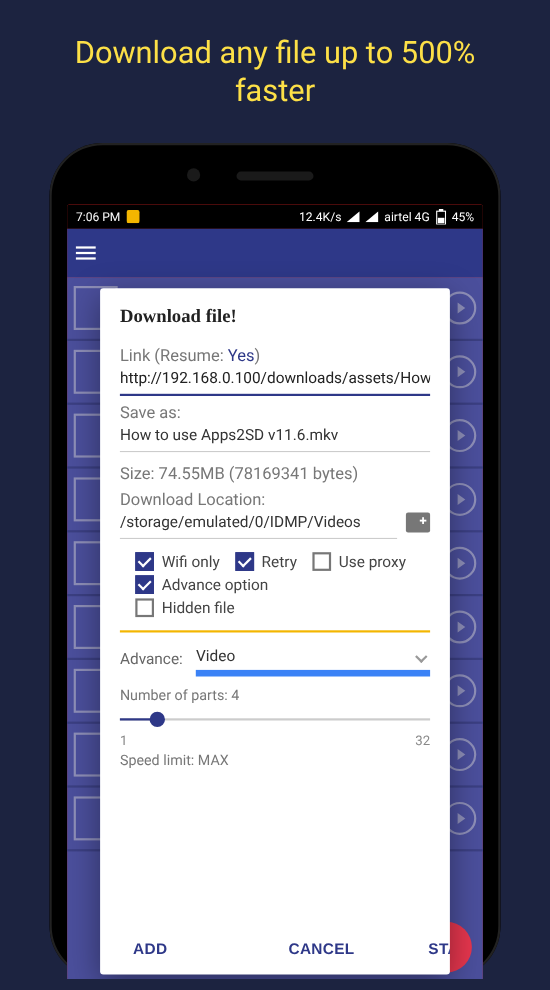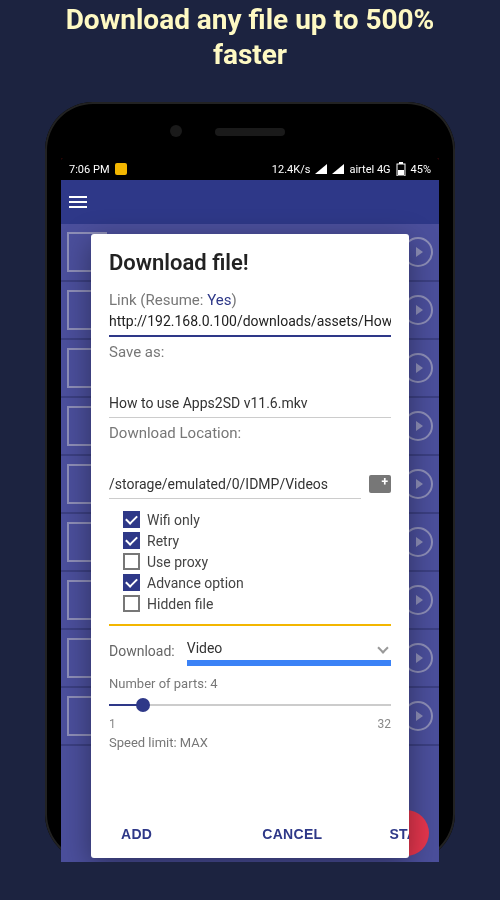--- a/index.html
+++ b/index.html
@@ -5,25 +5,25 @@
   * { box-sizing: border-box; margin: 0; padding: 0; }
   body {
     font-family: -apple-system, Roboto, Arial, sans-serif;
     background: #1c2340;
     width: 500px;
     height: 900px;
     overflow: hidden;
     position: relative;
   }
   .headline {
-    color: #fef9c3;
+    color: #fde047;
     text-align: center;
     font-size: 28px;
-    font-weight: 700;
-    padding: 2px 30px 10px;
+    font-weight: 400;
+    padding: 30px 30px 10px;
     line-height: 1.25;
   }
   .phone-frame {
     width: 410px;
     height: 760px;
     background: #000;
     border-radius: 48px;
     margin: 20px auto 0;
     padding: 56px 16px 0;
     position: relative;
@@ -121,49 +121,50 @@
     bottom: 4px;
     background: #fff;
     border-radius: 3px;
     box-shadow: 0 8px 30px rgba(0,0,0,0.4);
     padding: 16px 18px 8px;
     display: flex;
     flex-direction: column;
     overflow: hidden;
   }
   .dialog h2 {
-    font-size: 22px;
+    font-size: 17px;
     font-weight: 600;
     color: #222;
     margin-bottom: 10px;
+    font-family: Liberation Serif, serif;
   }
   .lbl { font-size: 15px; color: #777; margin-top: 6px; }
   .lbl .yes { color: #2e3888; }
   .field {
     font-size: 14px;
     color: #222;
     padding: 4px 0 6px;
     border: none;
     border-bottom: 2px solid #2e3888;
     width: 100%;
     background: transparent;
     white-space: nowrap;
     overflow: hidden;
   }
-  .field.plain { border-bottom: 1px solid #ccc; color:#333;margin-top:30px; }
+  .field.plain { border-bottom: 1px solid #ccc; color:#333; }
   .row-loc { display:flex; align-items:flex-end; gap:8px; }
   .folder-ic {
     width:22px; height:18px; background:#777; border-radius:2px;
     position:relative; flex-shrink:0; margin-bottom:6px;
   }
   .folder-ic::after{
     content:"+"; position:absolute; color:#fff; font-size:12px; font-weight:bold;
     right:3px; top:0;
   }
-  .checks { display:flex; flex-wrap:wrap; gap: 4px 14px; margin: 12px 0 8px; padding-left: 14px; flex-direction: column;}
+  .checks { display:flex; flex-wrap:wrap; gap: 4px 14px; margin: 12px 0 8px; padding-left: 14px;}
   .chk { display:flex; align-items:center; gap:7px; font-size:14px; color:#444; }
   .box {
     width:17px; height:17px; border:2px solid #777; display:flex;
     align-items:center; justify-content:center;
   }
   .box.on { background:#2e3888; border-color:#2e3888; }
   .box.on::after {
     content:""; width:5px; height:9px; border:solid #fff; border-width:0 2px 2px 0;
     transform: rotate(45deg); margin-top:-2px;
   }
@@ -285,20 +286,21 @@
       <h2>Download file!</h2>
 
       <div class="lbl">
         <span>Link (Resume: </span><span class="yes">Yes</span><span>)</span>
       </div>
       <div class="field">http://192.168.0.100/downloads/assets/How%</div>
 
       <div class="lbl">Save as:</div>
       <div class="field plain">How to use Apps2SD v11.6.mkv</div>
 
+      <div class="lbl" style="margin-top:10px">Size: 74.55MB (78169341 bytes)</div>
 
       <div class="lbl">Download Location:</div>
       <div class="row-loc">
         <div class="field plain" style="flex:1">/storage/emulated/0/IDMP/Videos</div>
         <div class="folder-ic"></div>
       </div>
 
       <div class="checks">
         <label class="chk">
           <span class="box on"></span>
@@ -318,21 +320,21 @@
         </label>
         <label class="chk" style="width:100%">
           <span class="box"></span>
           <span>Hidden file</span>
         </label>
       </div>
 
       <div class="divider-y"></div>
 
       <div class="cat-row">
-        <span>Download:</span>
+        <span>Advance:</span>
         <div class="cat-val">
           <span>Video</span>
           <span class="chev"></span>
         </div>
       </div>
 
       <div class="slider-label">Number of parts: 4</div>
       <div class="slider-track">
         <div class="track-line">
             <div class="track-fill"></div>

